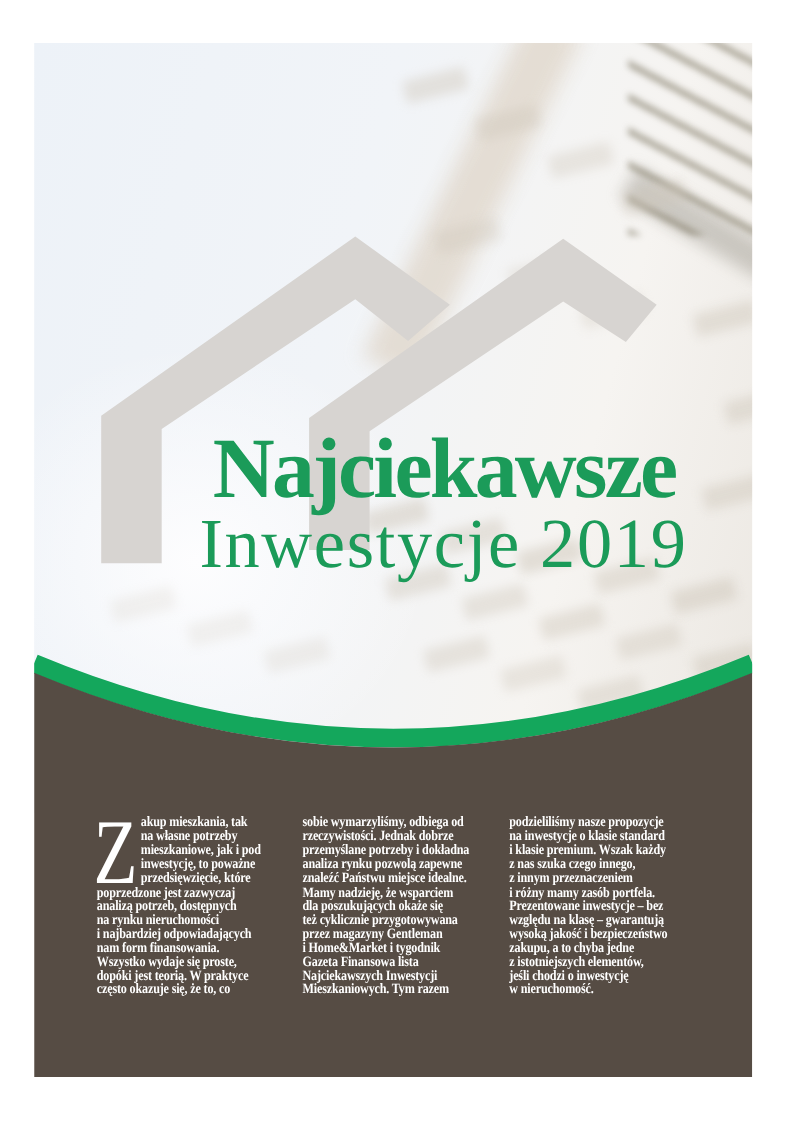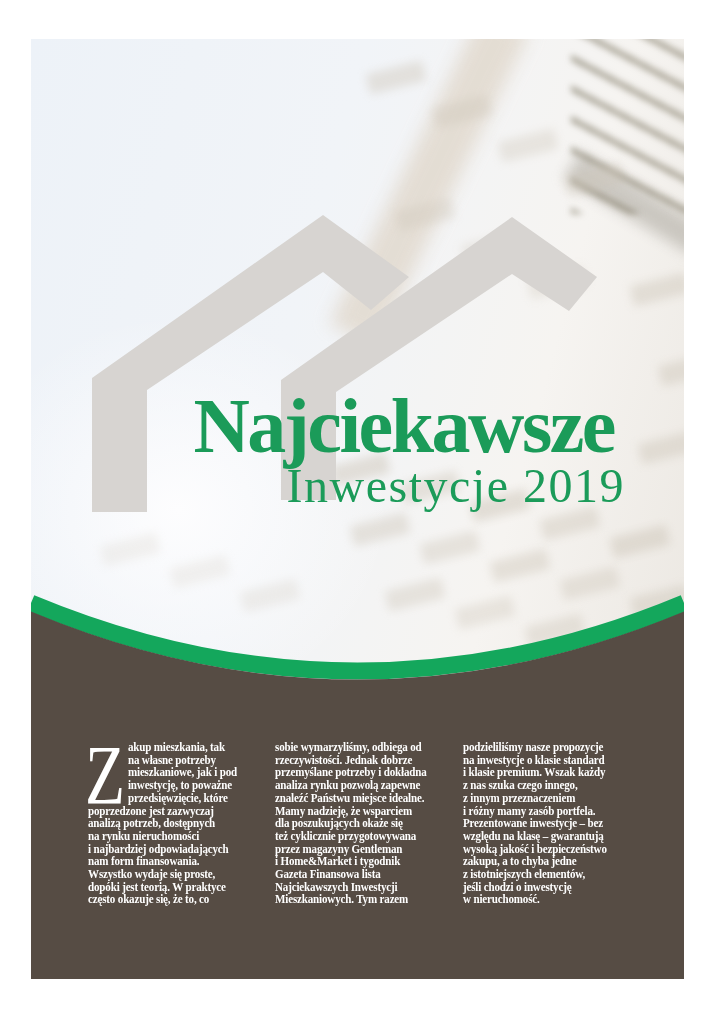--- a/index.html
+++ b/index.html
@@ -24,21 +24,21 @@
         transform:rotate(-14deg);}
 
   
   .logo{position:absolute;left:0;top:0;z-index:2;}
 
   
   .title1{position:absolute;right:70px;top:348px;z-index:4;margin:0;
           font-size:78px;font-weight:700;line-height:1;letter-spacing:-2.5px;
           color:var(--green,#1b9b59);white-space:nowrap;}
   .title2{position:absolute;right:59px;top:423px;z-index:4;margin:0;
-          font-size:48px;font-weight:400;line-height:1;letter-spacing:1.5px;
+          font-size:64px;font-weight:400;line-height:1;letter-spacing:1.5px;
           color:var(--green,#1b9b59);white-space:nowrap;}
 
   
   .curve{position:absolute;left:0;top:0;z-index:3;}
 
   
   .article{position:absolute;left:0;top:0;width:653px;height:940px;z-index:5;}
   .dropcap{position:absolute;left:54px;top:695px;font-size:84px;line-height:1;font-weight:400;
            color:#fff;transform:scaleX(.78);transform-origin:left top;}
   .col{position:absolute;top:702px;width:205px;transform:scaleX(.85);transform-origin:left top;}

